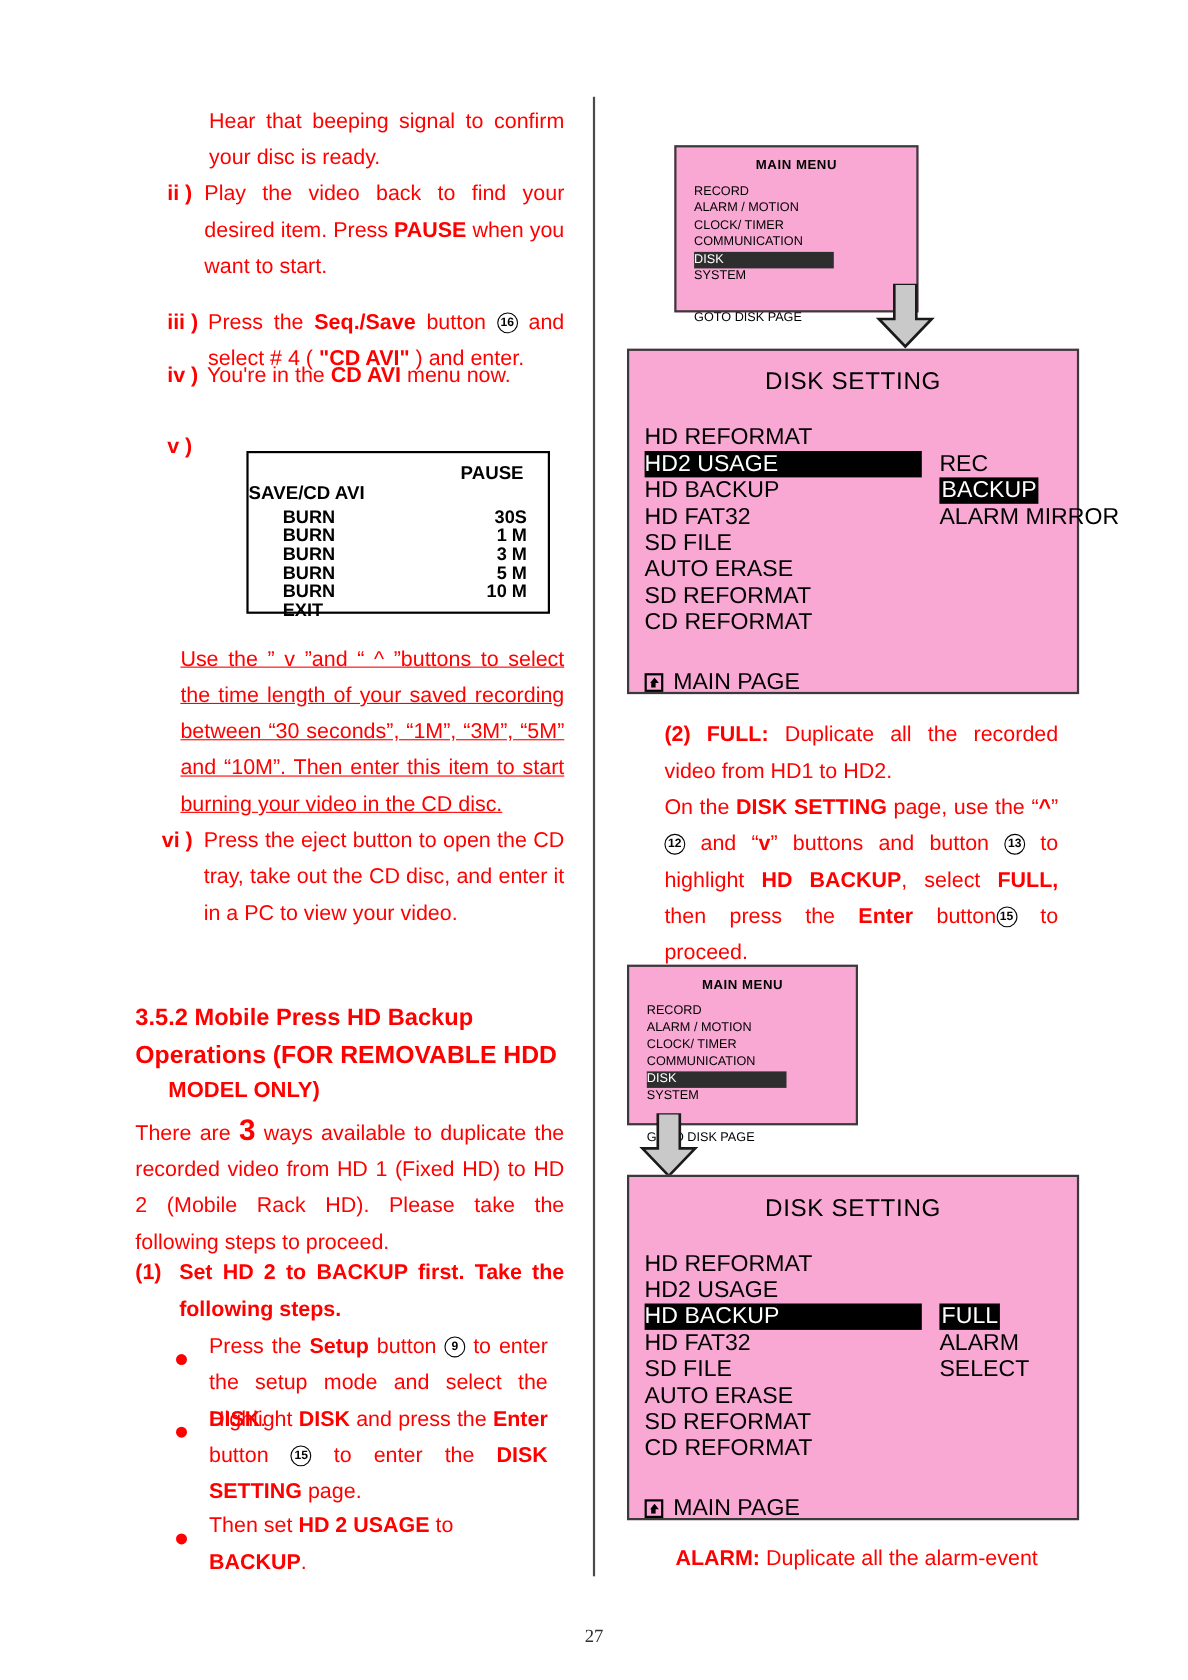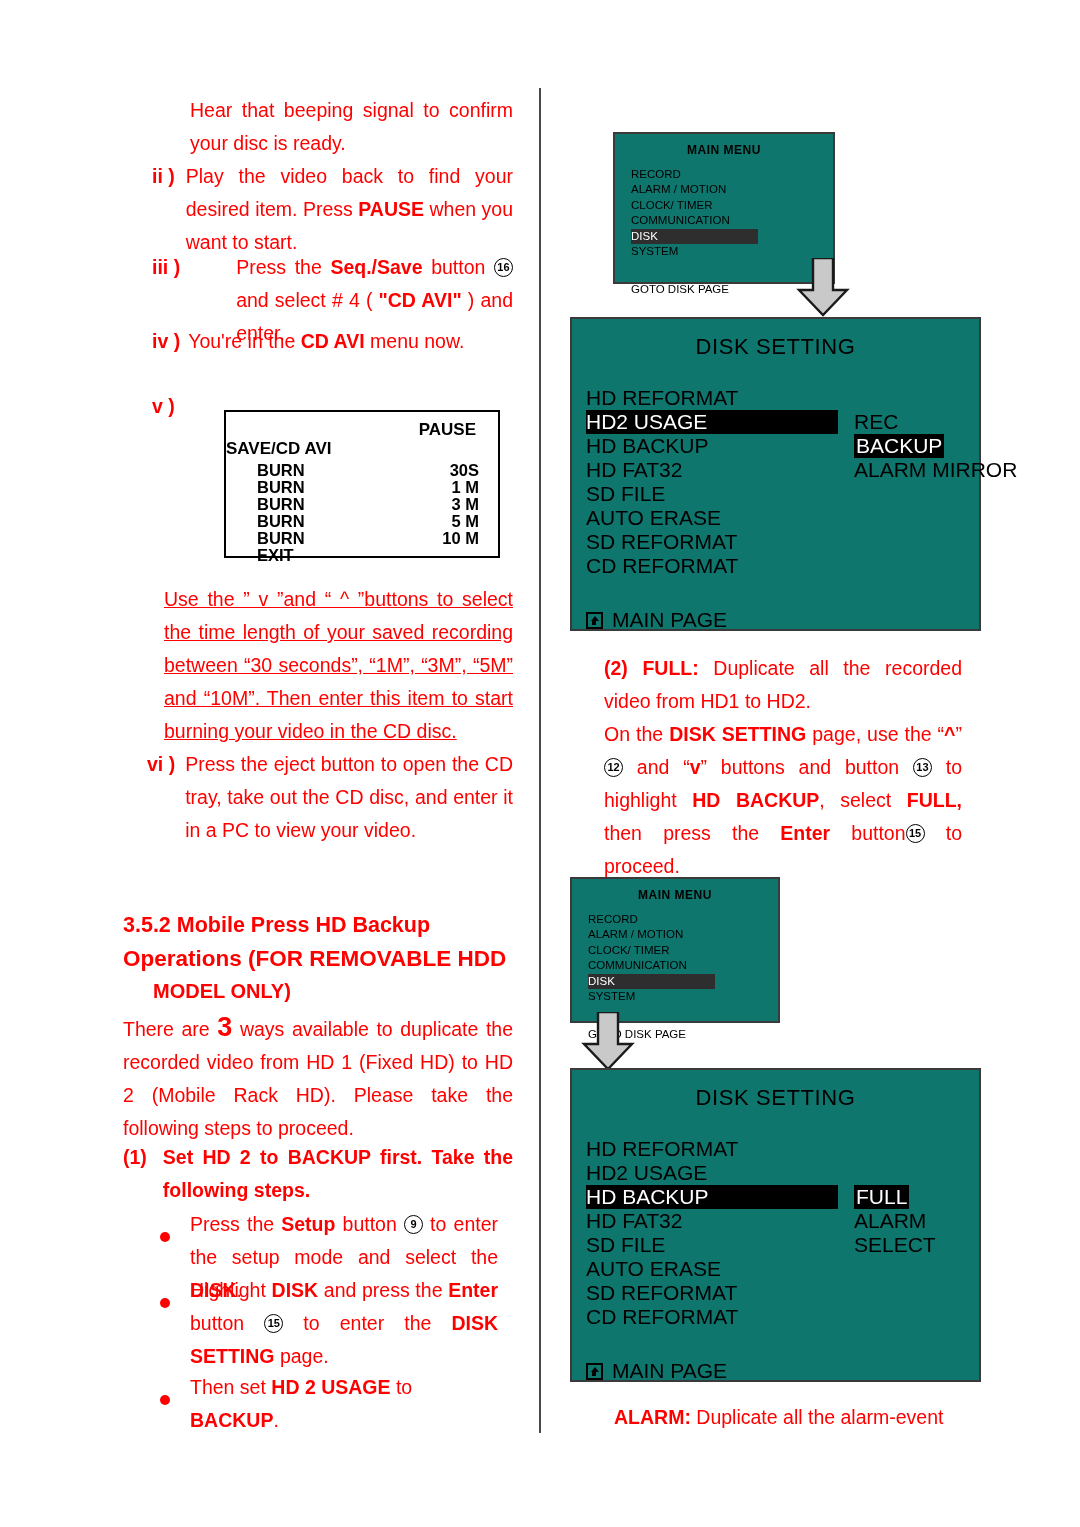--- a/index.html
+++ b/index.html
@@ -85,21 +85,21 @@
     width: 10px;
     height: 10px;
     border-radius: 50%;
     background: #ff0000;
   }
 
   
   .osd {
     position: absolute;
     border: 2px solid #3a3a3a;
-    background: #0f766e;
+    background: #f9a8d4;
     color: #000;
     font-family: "Liberation Sans", sans-serif;
     box-sizing: border-box;
   }
 
   
   .mainmenu {
     font-size: 11.5px;
     line-height: 15.5px;
   }
@@ -284,21 +284,21 @@
     <span>Hear that beeping signal to confirm your disc is ready.</span>
   </div>
 
   <div class="hang" style="left:152px; top:160px; width:361px;">
     <span class="marker">ii )</span>
     <span class="body" style="margin-left:11px;">
       <span>Play the video back to find your desired item. Press </span><b>PAUSE</b><span> when you want to start.</span>
     </span>
   </div>
 
-  <div class="hang" style="left:152px; top:251px; width:361px;gap:47px;">
+  <div class="hang" style="left:152px; top:277px; width:361px;">
     <span class="marker">iii )</span>
     <span class="body" style="margin-left:9px;">
       <span>Press the </span><b>Seq./Save</b><span> button </span><span class="circnum">16</span><span> and select # 4 ( </span><b>"CD AVI"</b><span> ) and enter.</span>
     </span>
   </div>
 
   <div class="hang" style="left:152px; top:325px; width:361px;">
     <span class="marker">iv )</span>
     <span class="body" style="margin-left:8px; text-align:left;">
       <span>You're in the </span><b>CD AVI</b><span> menu now.</span>
@@ -468,14 +468,15 @@
     <div class="ds-mainpage">
       <span class="mp-icon"></span>
       <span>MAIN PAGE</span>
     </div>
   </div>
 
   <div class="para" style="left:614px; top:1401px; width:348px;">
     <b>ALARM:</b><span> Duplicate all the alarm-event</span>
   </div>
 
+  <div class="pagenum">27</div>
 
 </div>
 
 </body></html>

